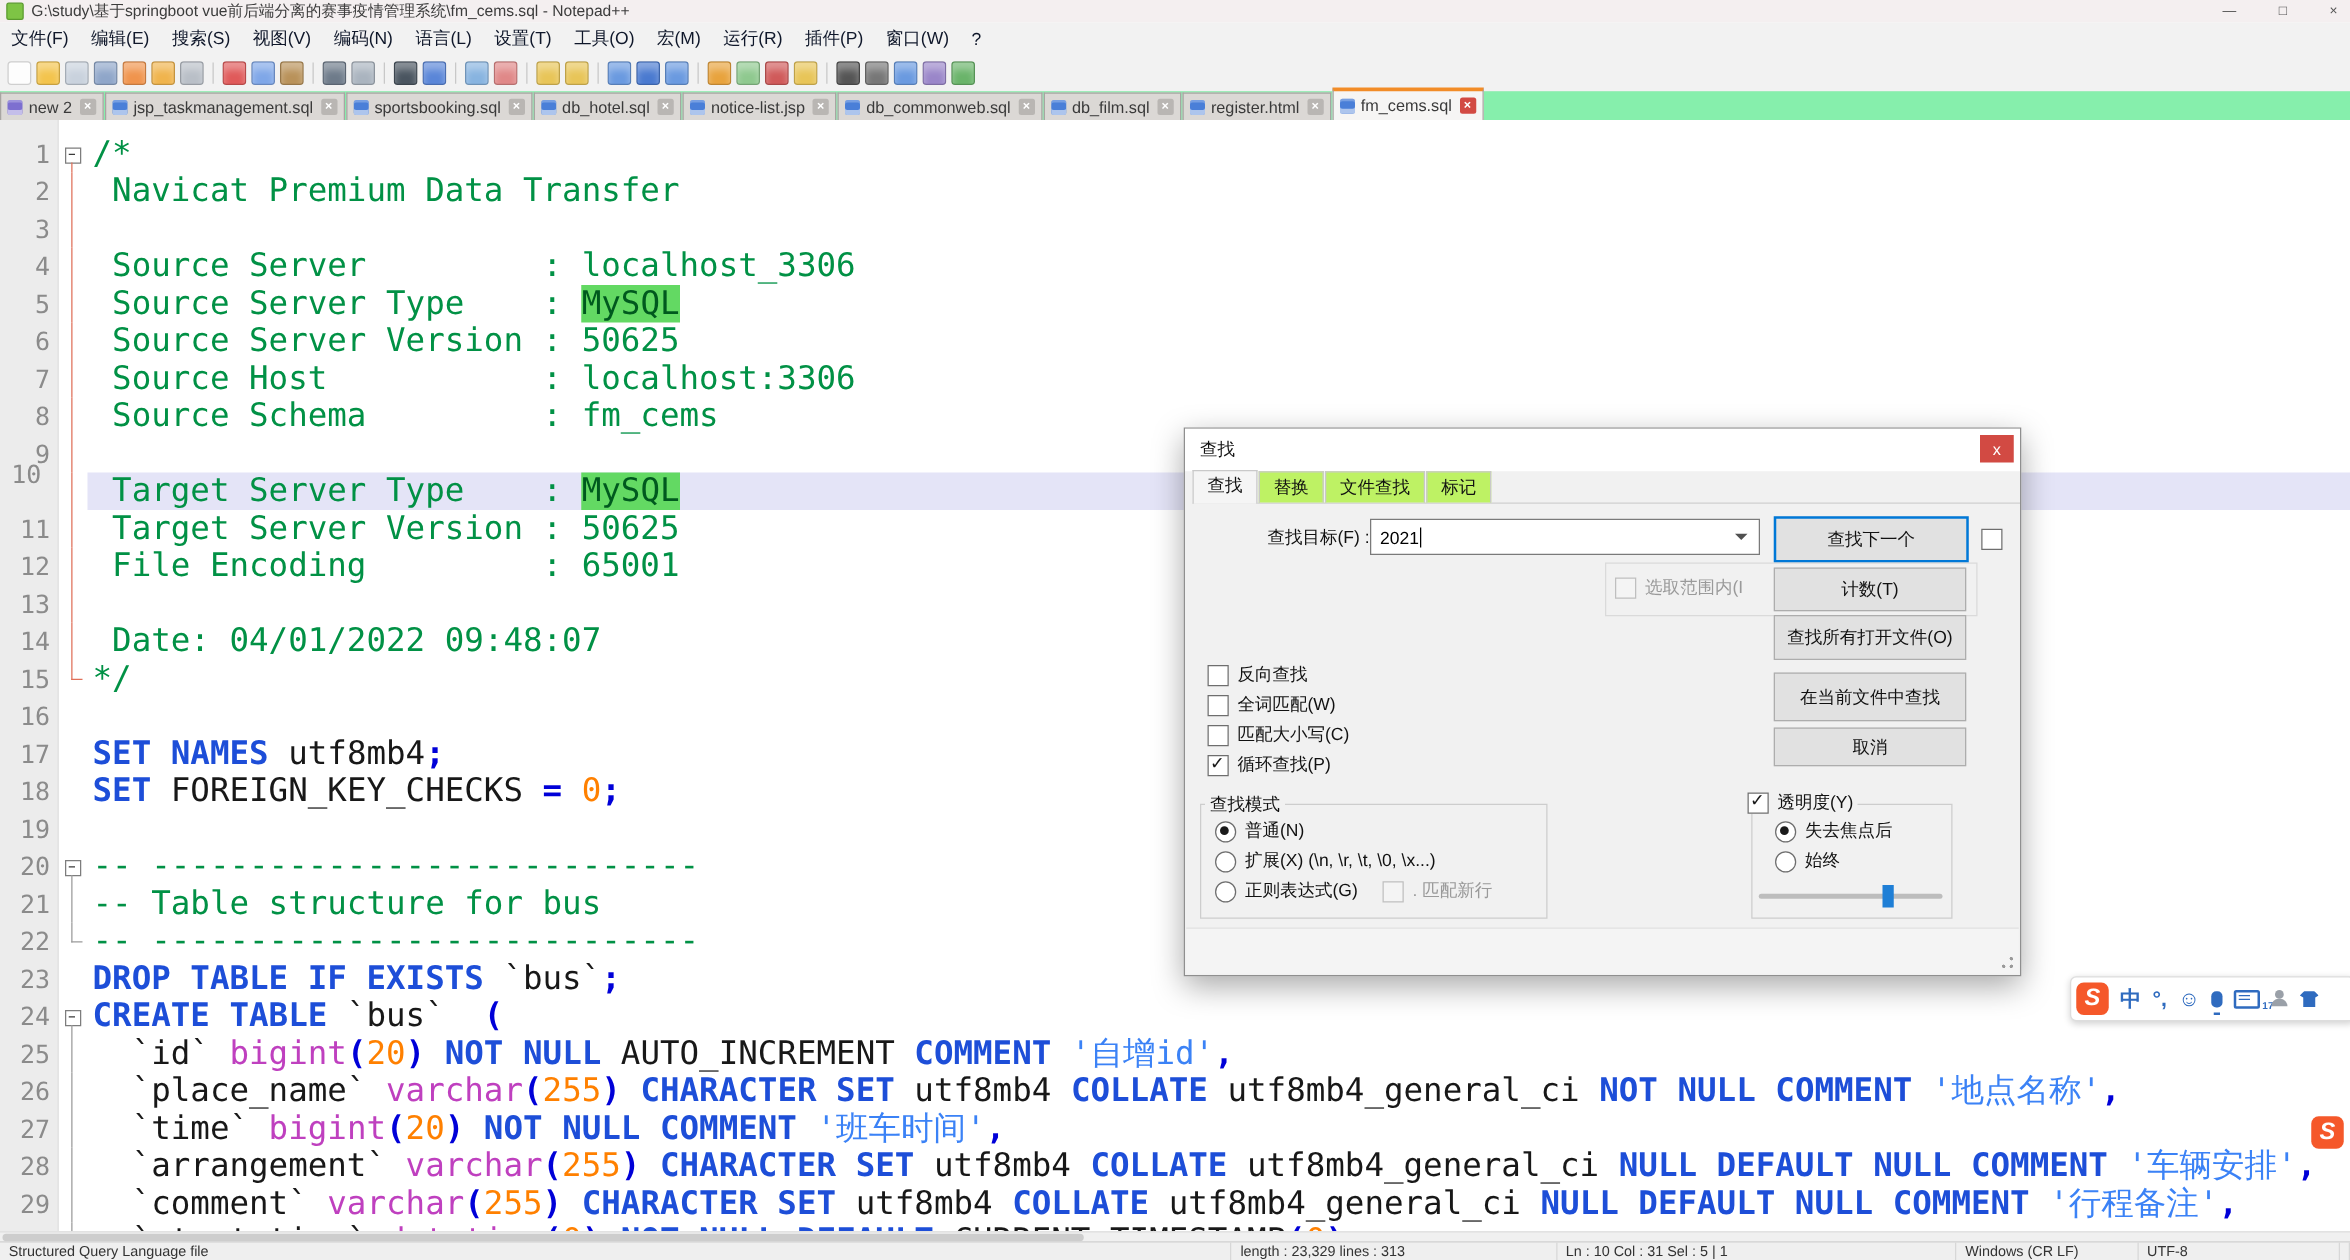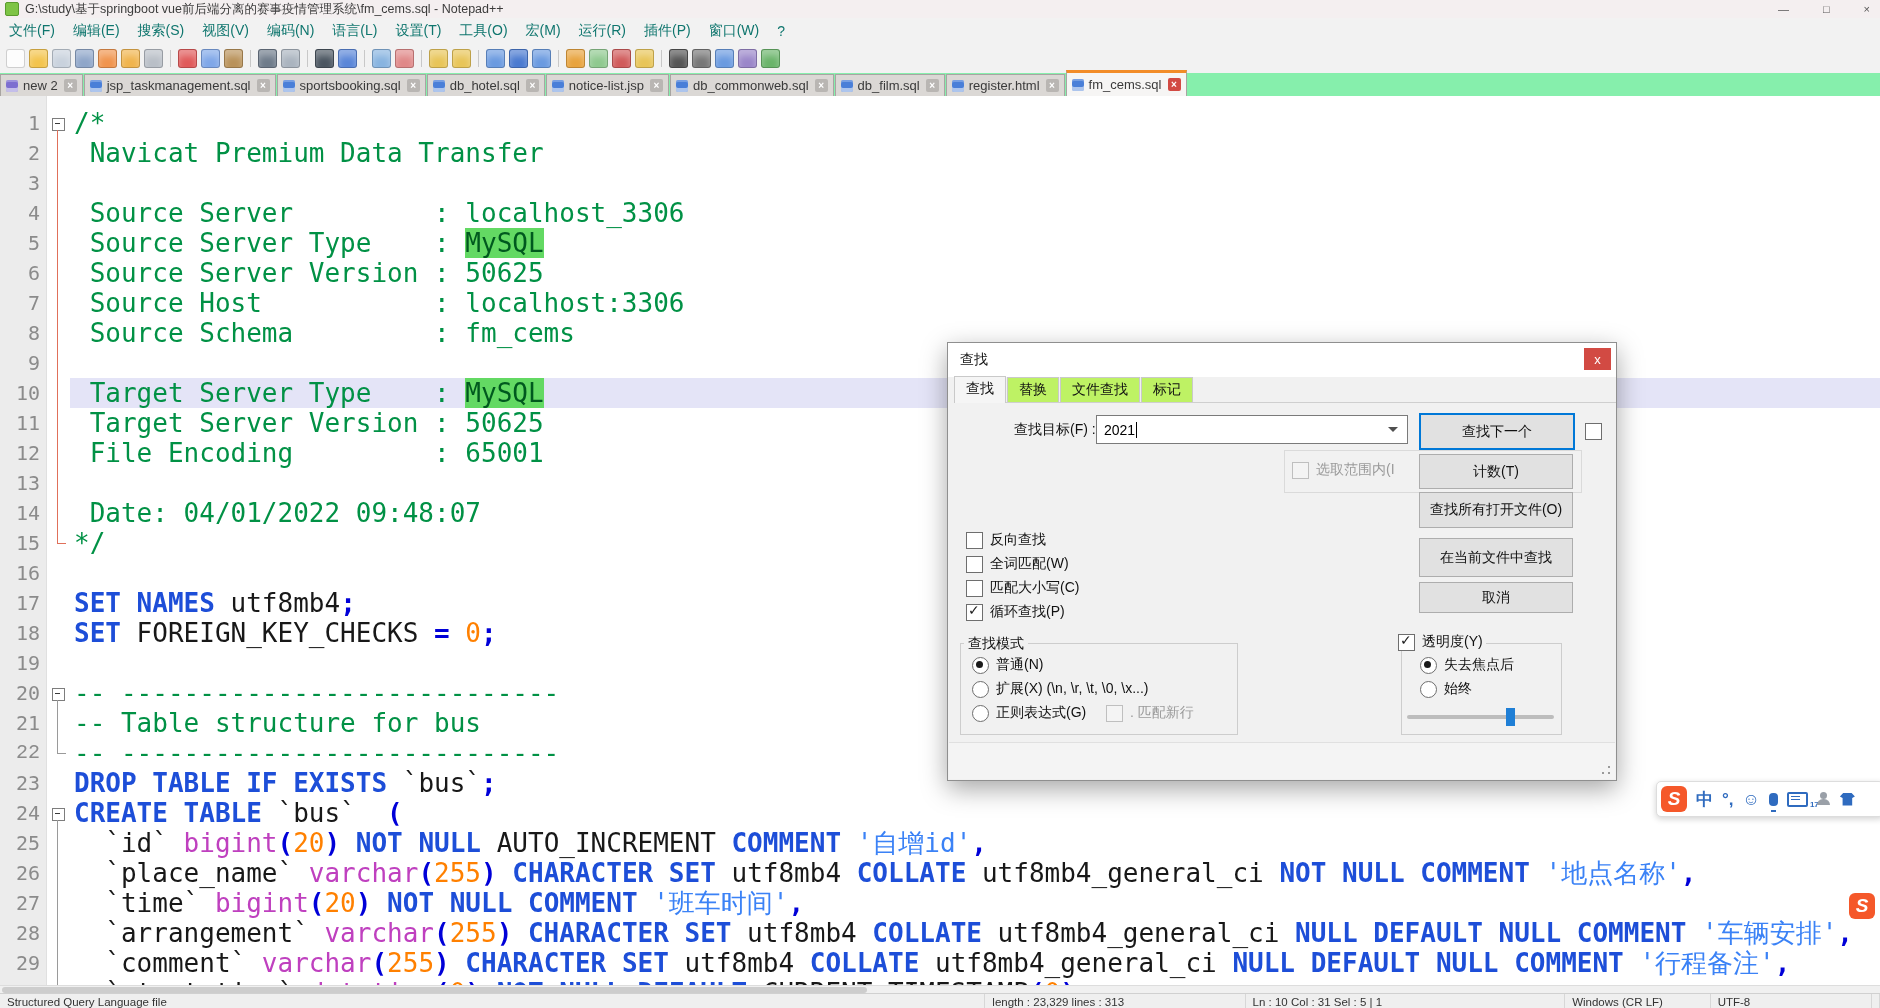--- a/index.html
+++ b/index.html
@@ -9,21 +9,21 @@
 
   
   #titlebar{position:absolute;left:0;top:0;right:0;height:18px;background:#f4eff0;
             display:flex;align-items:center;font-size:12.5px;color:#3c3c3c;}
   .app-icon{width:12px;height:12px;margin:0 6px 0 5px;border-radius:2px;background:#7ec445;
             border:1px solid #5a9a2e;}
   #win-controls{position:absolute;right:10px;top:0;height:18px;display:flex;gap:34px;
                 align-items:center;color:#555;font-size:11px;}
   
   #menubar{position:absolute;left:0;top:18px;right:0;height:26px;background:#f2f2f2;
-           display:flex;align-items:center;font-size:14px;color:#0f766e;}
+           display:flex;align-items:center;font-size:14px;color:#0f172a;}
   .menu-item{padding:0 9px;height:100%;display:flex;align-items:center;cursor:default;}
   
   #toolbar{position:absolute;left:0;top:44px;right:0;height:29px;background:#f2f2f2;
            display:flex;align-items:center;padding-left:4px;border-bottom:1px solid #e2e2e2;}
   .tb-icon{width:17px;height:17px;margin:0 2px;border-radius:3px;border:1px solid rgba(0,0,0,.18);
            box-shadow:inset 0 6px 6px rgba(255,255,255,.35);}
   .tb-sep{width:1px;height:17px;background:#c8c8c8;margin:0 5px;}
   
   #tabbar{position:absolute;left:0;top:73px;right:0;height:23px;background:#86efac;
           display:flex;align-items:flex-end;border-bottom:1px solid #9d9a98;}
@@ -249,33 +249,33 @@
     <div id="gutter">
         <div class="lnum" style="top: 12px;">1</div>
         <div class="lnum" style="top: 42px;">2</div>
         <div class="lnum" style="top: 72px;">3</div>
         <div class="lnum" style="top: 102px;">4</div>
         <div class="lnum" style="top: 132px;">5</div>
         <div class="lnum" style="top: 162px;">6</div>
         <div class="lnum" style="top: 192px;">7</div>
         <div class="lnum" style="top: 222px;">8</div>
         <div class="lnum" style="top: 252px;">9</div>
-        <div class="lnum" style="top: 282px;">10</div>
+        <div class="lnum" style="top: 268px; text-align: center;">10</div>
         <div class="lnum" style="top: 312px;">11</div>
         <div class="lnum" style="top: 342px;">12</div>
         <div class="lnum" style="top: 372px;">13</div>
         <div class="lnum" style="top: 402px;">14</div>
         <div class="lnum" style="top: 432px;">15</div>
         <div class="lnum" style="top: 462px;">16</div>
         <div class="lnum" style="top: 492px;">17</div>
         <div class="lnum" style="top: 522px;">18</div>
         <div class="lnum" style="top: 552px;">19</div>
         <div class="lnum" style="top: 582px;">20</div>
         <div class="lnum" style="top: 612px;">21</div>
-        <div class="lnum" style="top: 642px; font-family: Liberation Mono, monospace;">22</div>
+        <div class="lnum" style="top: 642px;">22</div>
         <div class="lnum" style="top: 672px;">23</div>
         <div class="lnum" style="top: 702px;">24</div>
         <div class="lnum" style="top: 732px;">25</div>
         <div class="lnum" style="top: 762px;">26</div>
         <div class="lnum" style="top: 792px;">27</div>
         <div class="lnum" style="top: 822px;">28</div>
         <div class="lnum" style="top: 852px;">29</div>
         <div class="lnum" style="top: 882px;">30</div>
       </div>
     <div id="foldlayer">

